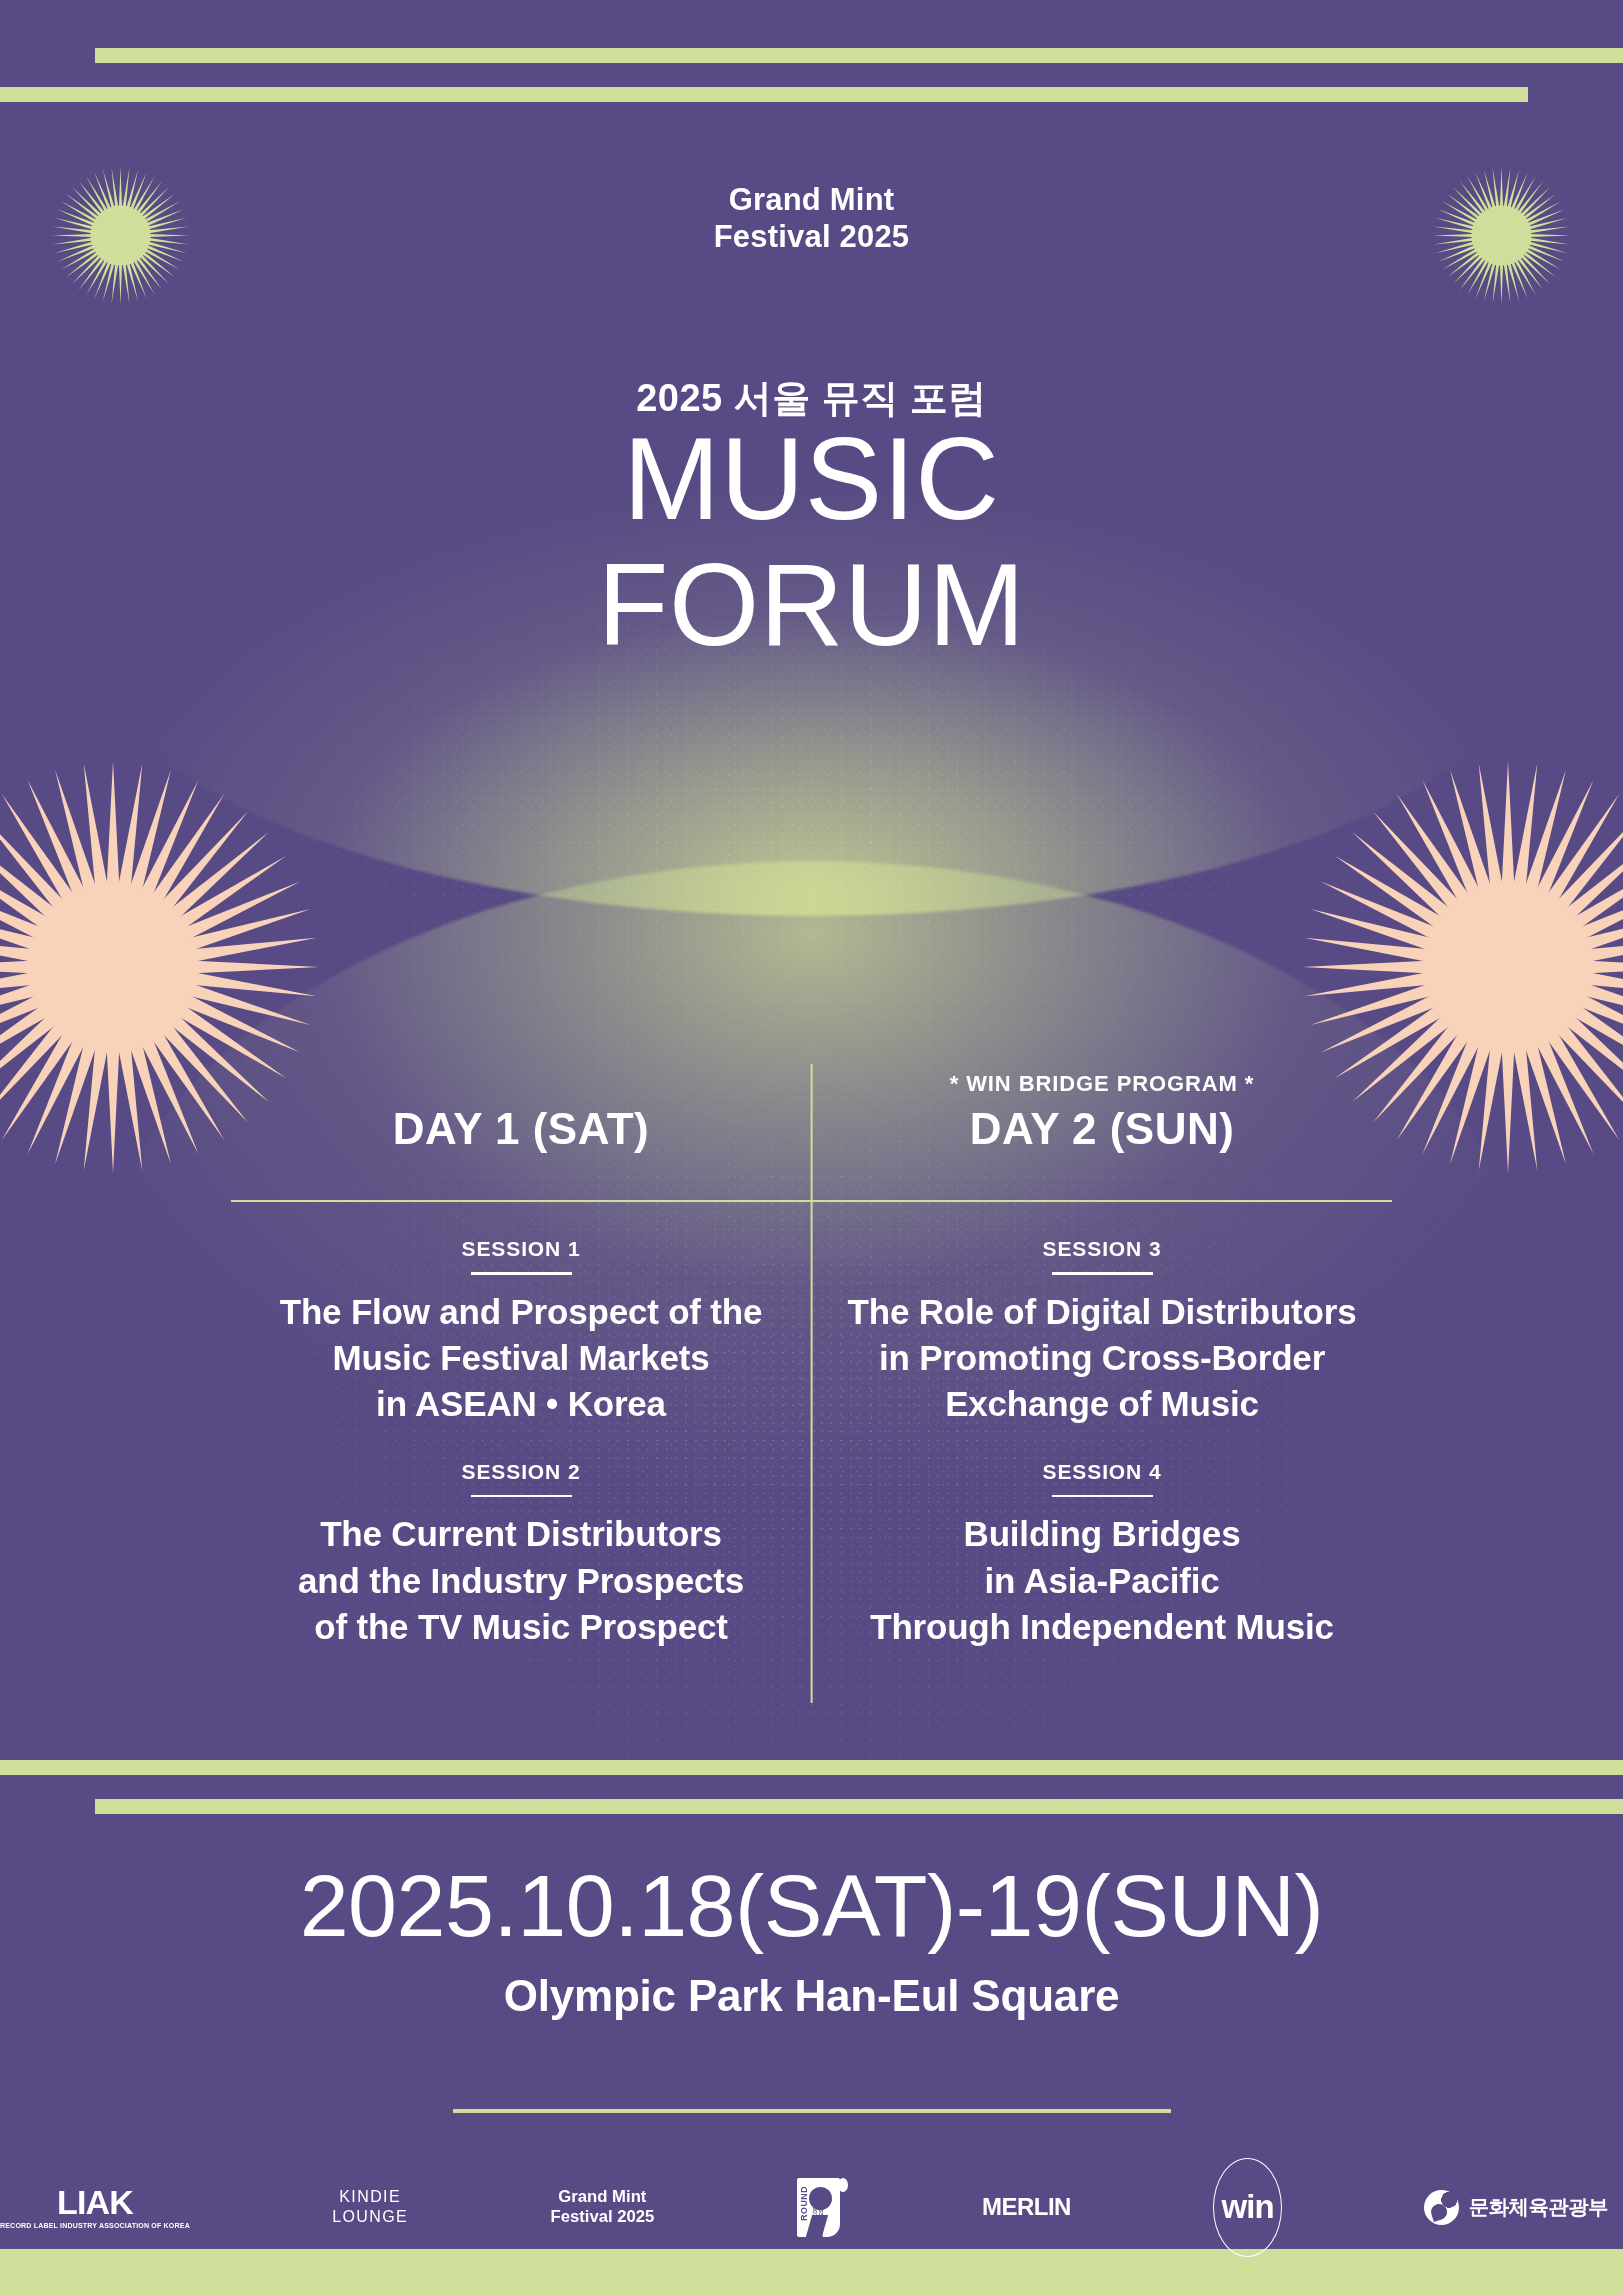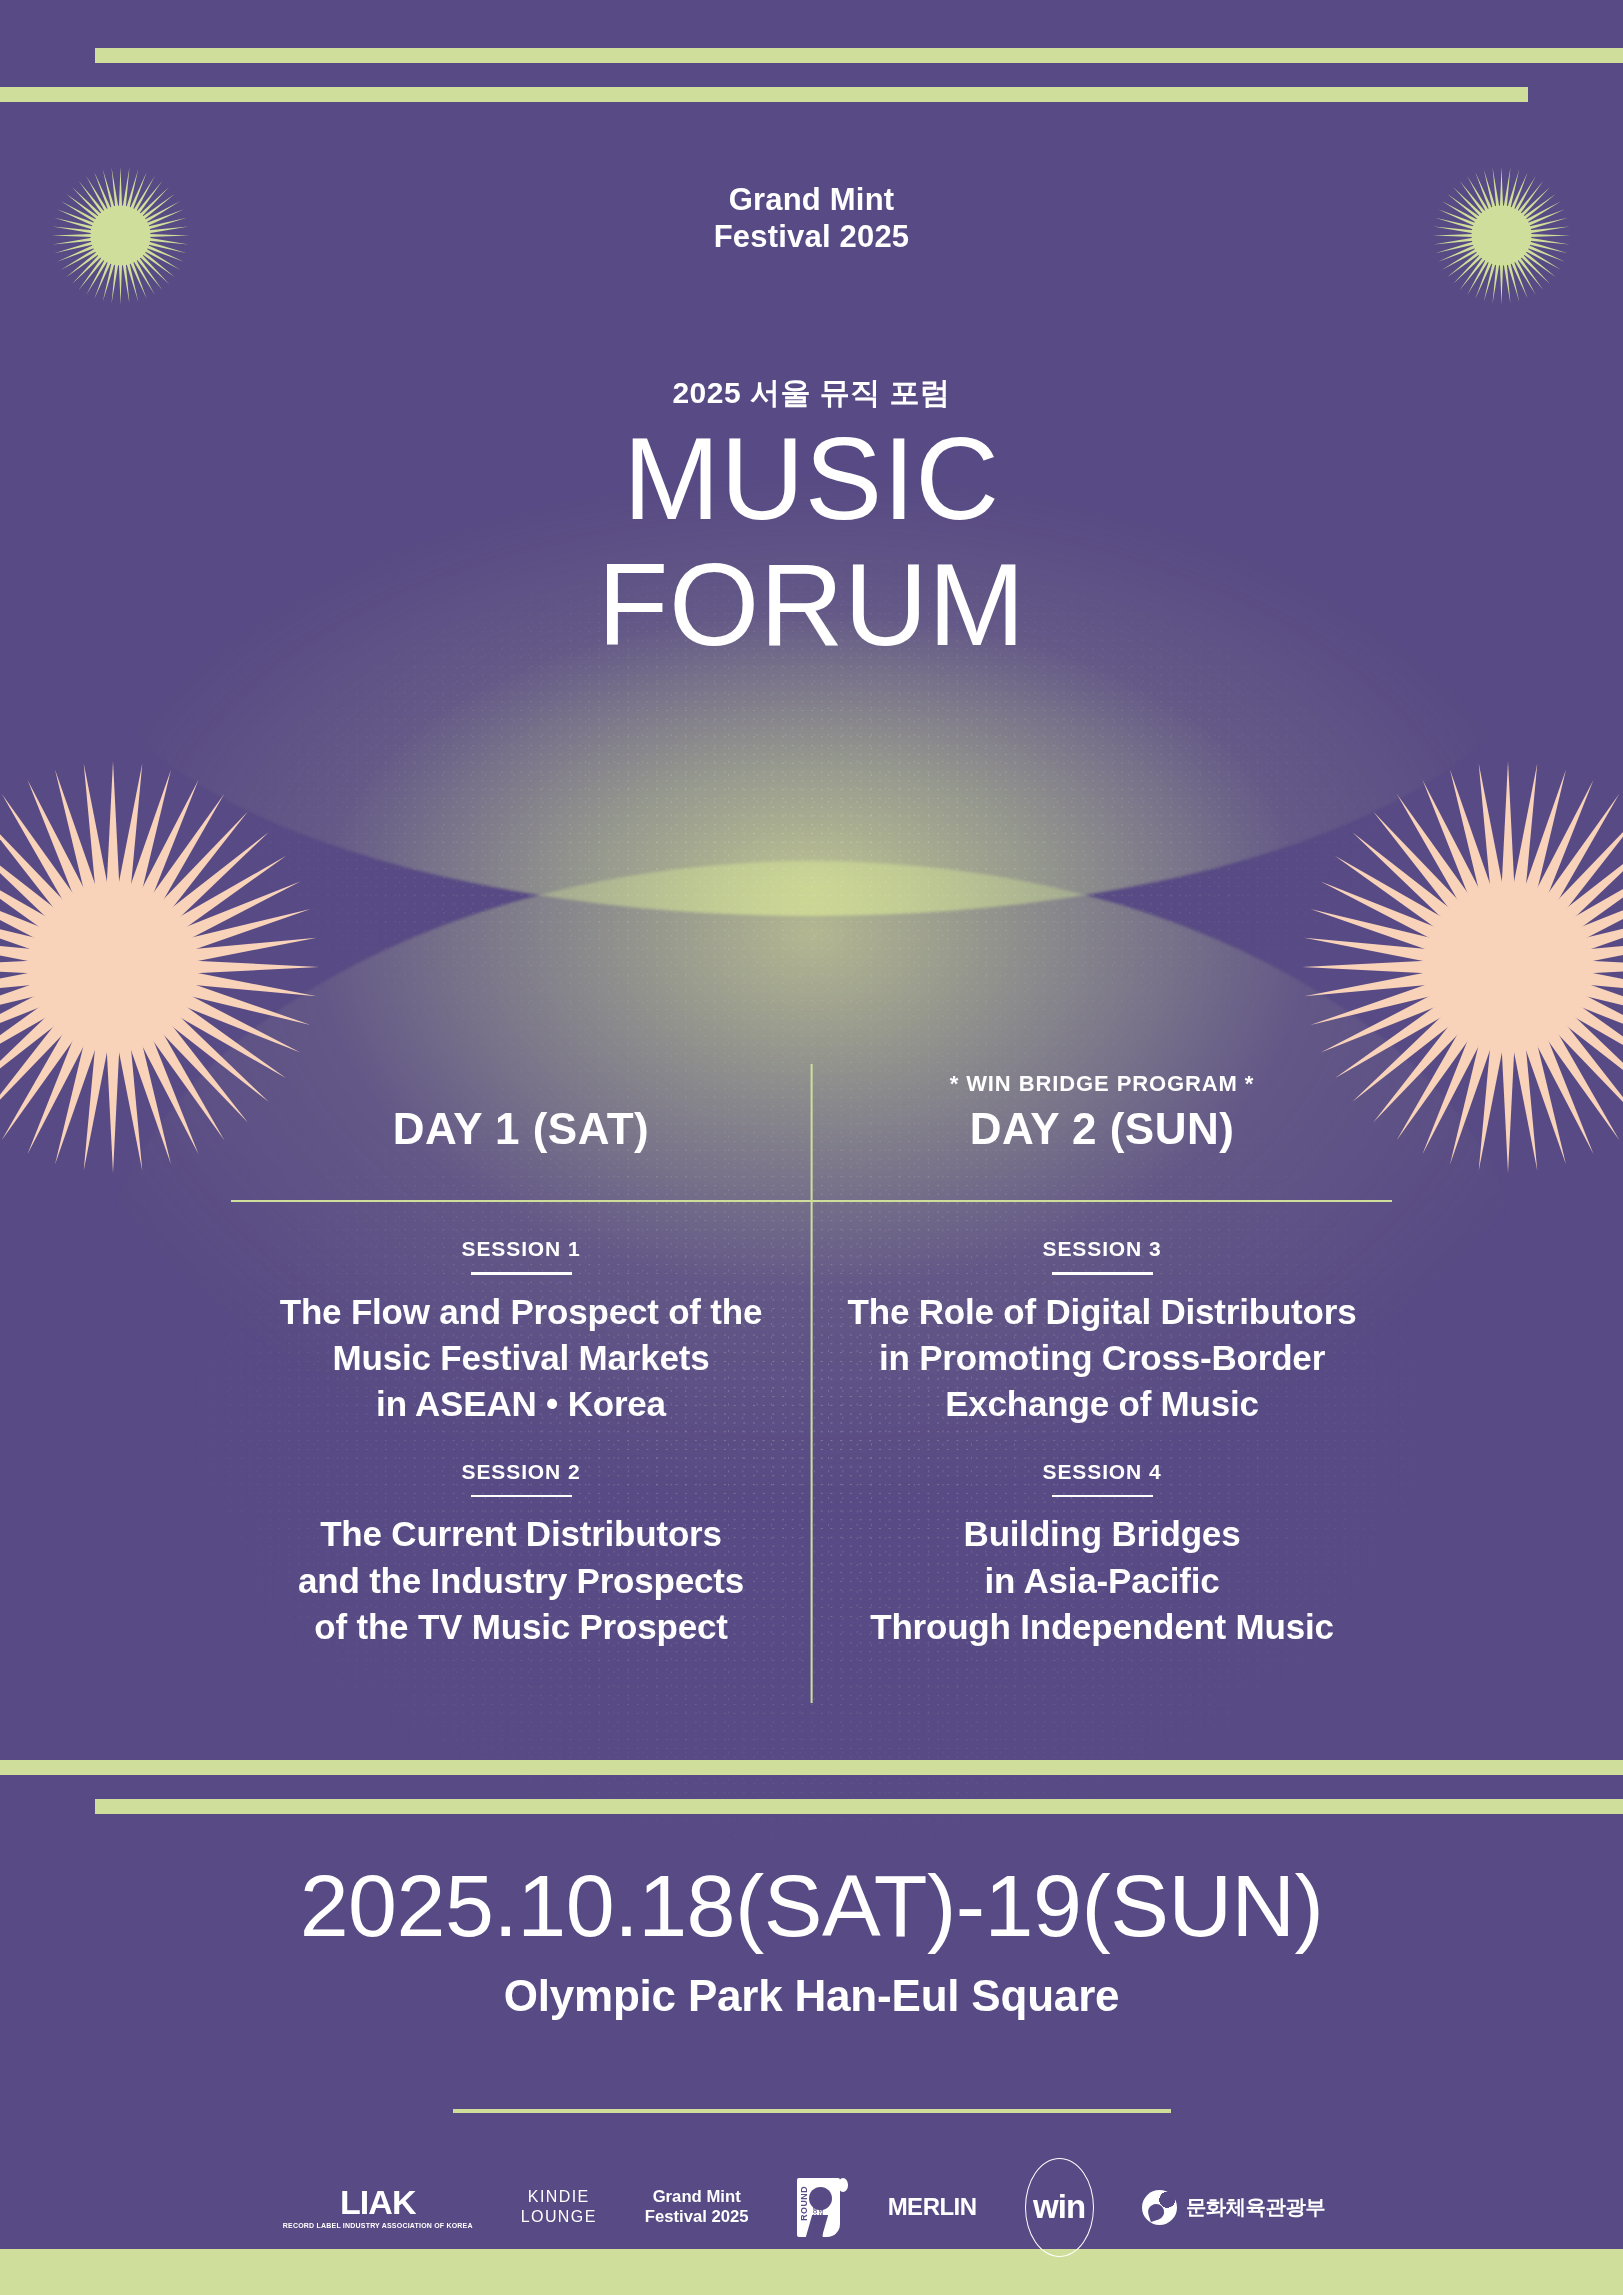--- a/index.html
+++ b/index.html
@@ -70,21 +70,21 @@
   .content{position:absolute;inset:0;z-index:8;}
 
   .gmf-logo{
     position:absolute;left:0;right:0;top:182px;
     text-align:center;line-height:1.18;
     font-size:31px;font-weight:700;letter-spacing:0.2px;
   }
 
   .kr-sub{
     position:absolute;left:0;right:0;top:373px;
-    text-align:center;font-size:30px;font-weight:700;letter-spacing:0.5px;
+    text-align:center;font-size:38px;font-weight:700;letter-spacing:0.5px;
   }
 
   .main-title{
     position:absolute;left:0;right:0;top:416px;
     text-align:center;
     font-size:116px;font-weight:300;line-height:1.09;
     letter-spacing:0.5px;
   }
   .main-title .ln{display:block;}
 
@@ -134,21 +134,21 @@
     text-align:center;font-size:44px;font-weight:700;letter-spacing:-0.2px;
   }
   .foot-rule{
     position:absolute;left:453px;width:718px;top:2109px;height:4.2px;
     background:#CFDF9B;
   }
 
   
   .logos{
     position:absolute;left:0;right:15px;top:2170px;height:74px;
-    display:flex;align-items:center;justify-content:center;gap:48px;
+    display:flex;align-items:center;justify-content:space-between;gap:73px;
   }
   .logo{display:flex;align-items:center;justify-content:center;}
 
   .liak{display:flex;flex-direction:column;align-items:center;gap:3.7px;}
   .liak-mark{font-size:34px;font-weight:700;letter-spacing:-0.9px;line-height:1;}
   .liak-sub{font-size:7px;font-weight:700;letter-spacing:0.2px;}
 
   .kindie{
     display:flex;flex-direction:column;align-items:center;
     font-size:16px;font-weight:300;letter-spacing:1.4px;line-height:1.28;

